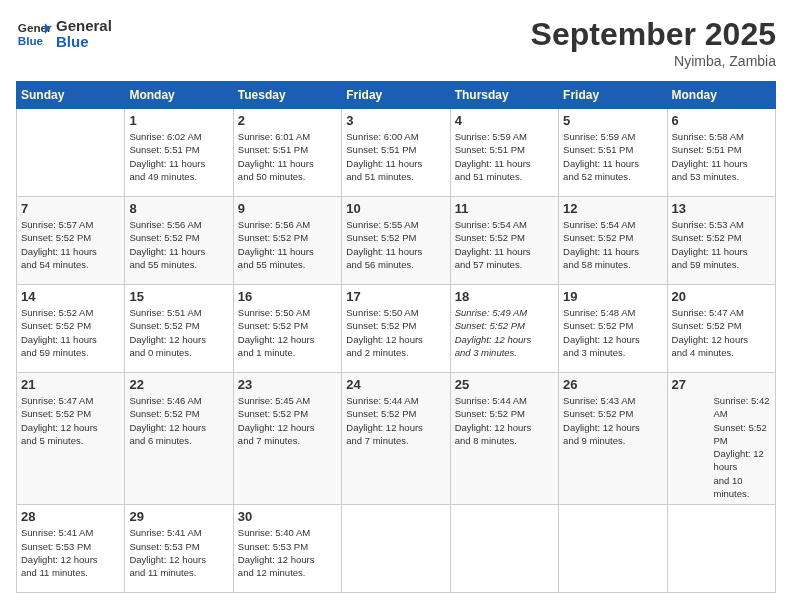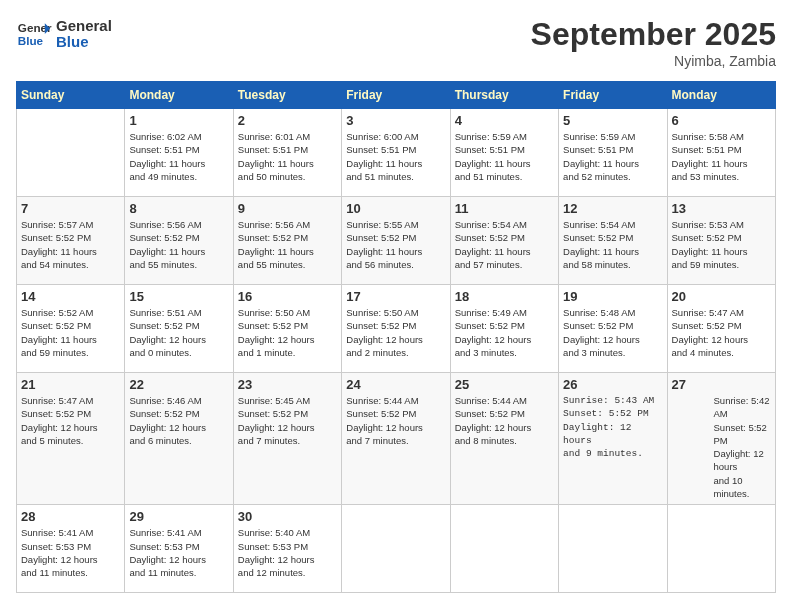--- a/index.html
+++ b/index.html
@@ -236,21 +236,21 @@
         </td>
         <td>
           <span class="day-num">17</span>
           <div class="day-info" style="white-space: pre-line;">Sunrise: 5:50 AM
 Sunset: 5:52 PM
 Daylight: 12 hours
 and 2 minutes.</div>
         </td>
         <td>
           <span class="day-num">18</span>
-          <div class="day-info" style="white-space: pre-line;">Sunrise: 5:49 AM
+          <div class="day-info" style="white-space: pre-line; font-style: italic;">Sunrise: 5:49 AM
 Sunset: 5:52 PM
 Daylight: 12 hours
 and 3 minutes.</div>
         </td>
         <td>
           <span class="day-num">19</span>
           <div class="day-info" style="white-space: pre-line;">Sunrise: 5:48 AM
 Sunset: 5:52 PM
 Daylight: 12 hours
 and 3 minutes.</div>
@@ -294,21 +294,21 @@
         </td>
         <td>
           <span class="day-num">25</span>
           <div class="day-info" style="white-space: pre-line;">Sunrise: 5:44 AM
 Sunset: 5:52 PM
 Daylight: 12 hours
 and 8 minutes.</div>
         </td>
         <td>
           <span class="day-num">26</span>
-          <div class="day-info" style="white-space: pre-line; font-family: Liberation Mono, monospace;">Sunrise: 5:43 AM
+          <div class="day-info" style="white-space: pre-line;">Sunrise: 5:43 AM
 Sunset: 5:52 PM
 Daylight: 12 hours
 and 9 minutes.</div>
         </td>
         <td>
           <span class="day-num">27</span>
           <div class="day-info" style="white-space: pre-line; margin-left: 42px;">Sunrise: 5:42 AM
 Sunset: 5:52 PM
 Daylight: 12 hours
 and 10 minutes.</div>

